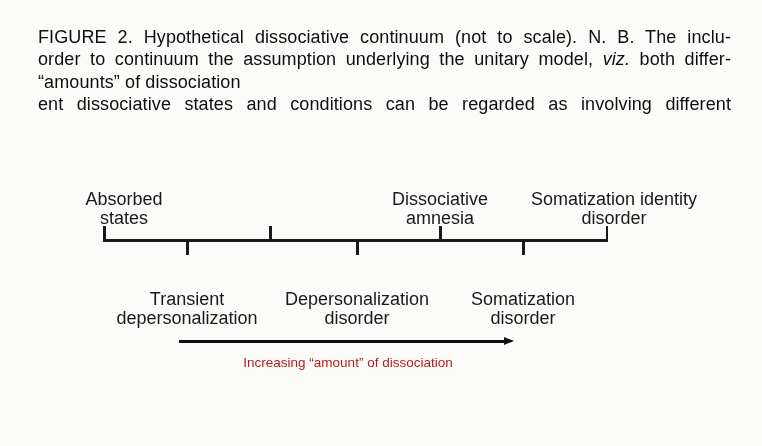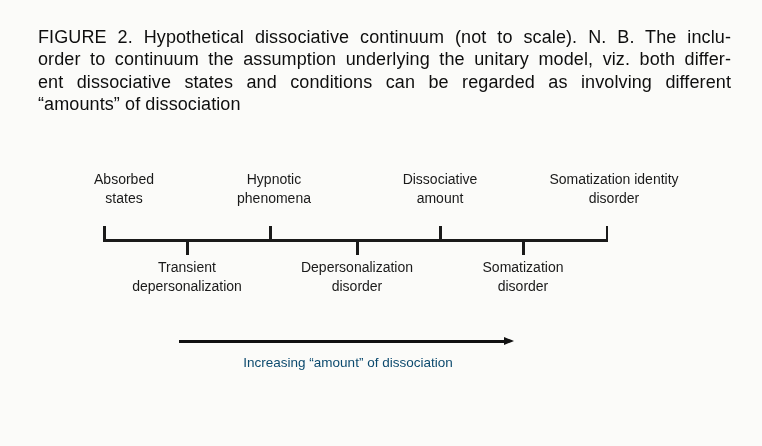--- a/index.html
+++ b/index.html
@@ -26,35 +26,36 @@
     color: #0e0e0e;
   }
   .cap-line {
     text-align: justify;
     text-align-last: justify;
     white-space: normal;
   }
   .cap-line.last {
     text-align-last: left;
   }
-  .italic { }
+  .italic { font-style: italic; }
   
   .diagram { position: absolute; left: 0; top: 0; width: 762px; height: 446px; }
   .dlabel {
     position: absolute;
     transform: translateX(-50%);
     width: max-content;
     text-align: center;
     white-space: pre-line;
-    font-size: 14px;
+    font-size: 18px;
     line-height: 19px;
     color: #1a1a1a;
+    margin-top: 20px;
   }
   .top-label { top: 170px; }
-  .bottom-label { top: 258px; }
+  .bottom-label { top: 270px; }
   .axis-line {
     position: absolute;
     left: 103px;
     top: 239px;
     width: 505px;
     height: 2.5px;
     background: #1a1a1a;
   }
   .tick {
     position: absolute;
@@ -81,43 +82,41 @@
     border-bottom: 4.5px solid transparent;
     border-left: 10px solid #111;
   }
   .arrow-label {
     position: absolute;
     left: 348px;
     top: 355px;
     transform: translateX(-50%);
     width: max-content;
     font-size: 13.5px;
-    color: #0c4a6e;
+    color: #b91c1c;
   }
 </style>
 </head>
 <body>
 
 <div class="page">
 
   <div class="caption">
     <div class="cap-line">FIGURE 2. Hypothetical dissociative continuum (not to scale). N. B. The inclu-</div>
     <div class="cap-line"><span>order to continuum the assumption underlying the unitary model, </span><span class="italic">viz.</span><span> both differ-</span></div>
+    <div class="cap-line last">“amounts” of dissociation</div>
     <div class="cap-line">ent dissociative states and conditions can be regarded as involving different</div>
-    <div class="cap-line last">“amounts” of dissociation</div>
   </div>
 
   <div class="diagram">
 
     <div class="dlabel top-label" style="left:124px">Absorbed
 states</div>
-    <div class="dlabel top-label" style="left:274px">Hypnotic
-phenomena</div>
     <div class="dlabel top-label" style="left:440px">Dissociative
-amount</div>
+amnesia</div>
     <div class="dlabel top-label" style="left:614px">Somatization identity
 disorder</div>
 
     <div class="axis-line"></div>
     <div class="tick up" style="left:103px"></div>
     <div class="tick up" style="left:269px"></div>
     <div class="tick up" style="left:439px"></div>
     <div class="tick up" style="left:605.5px"></div>
     <div class="tick down" style="left:186px"></div>
     <div class="tick down" style="left:356px"></div>

